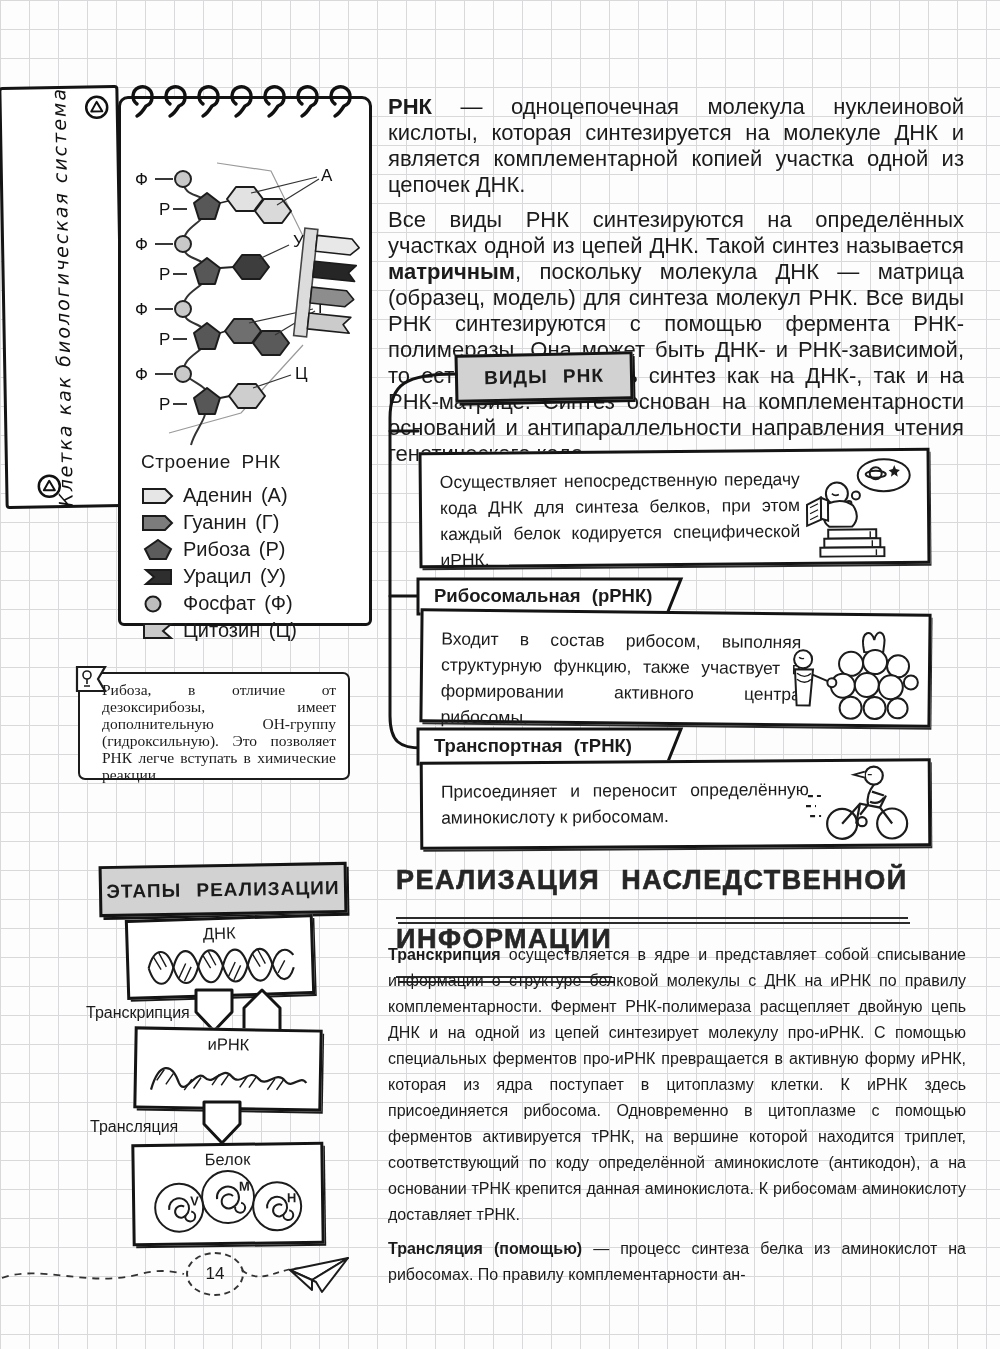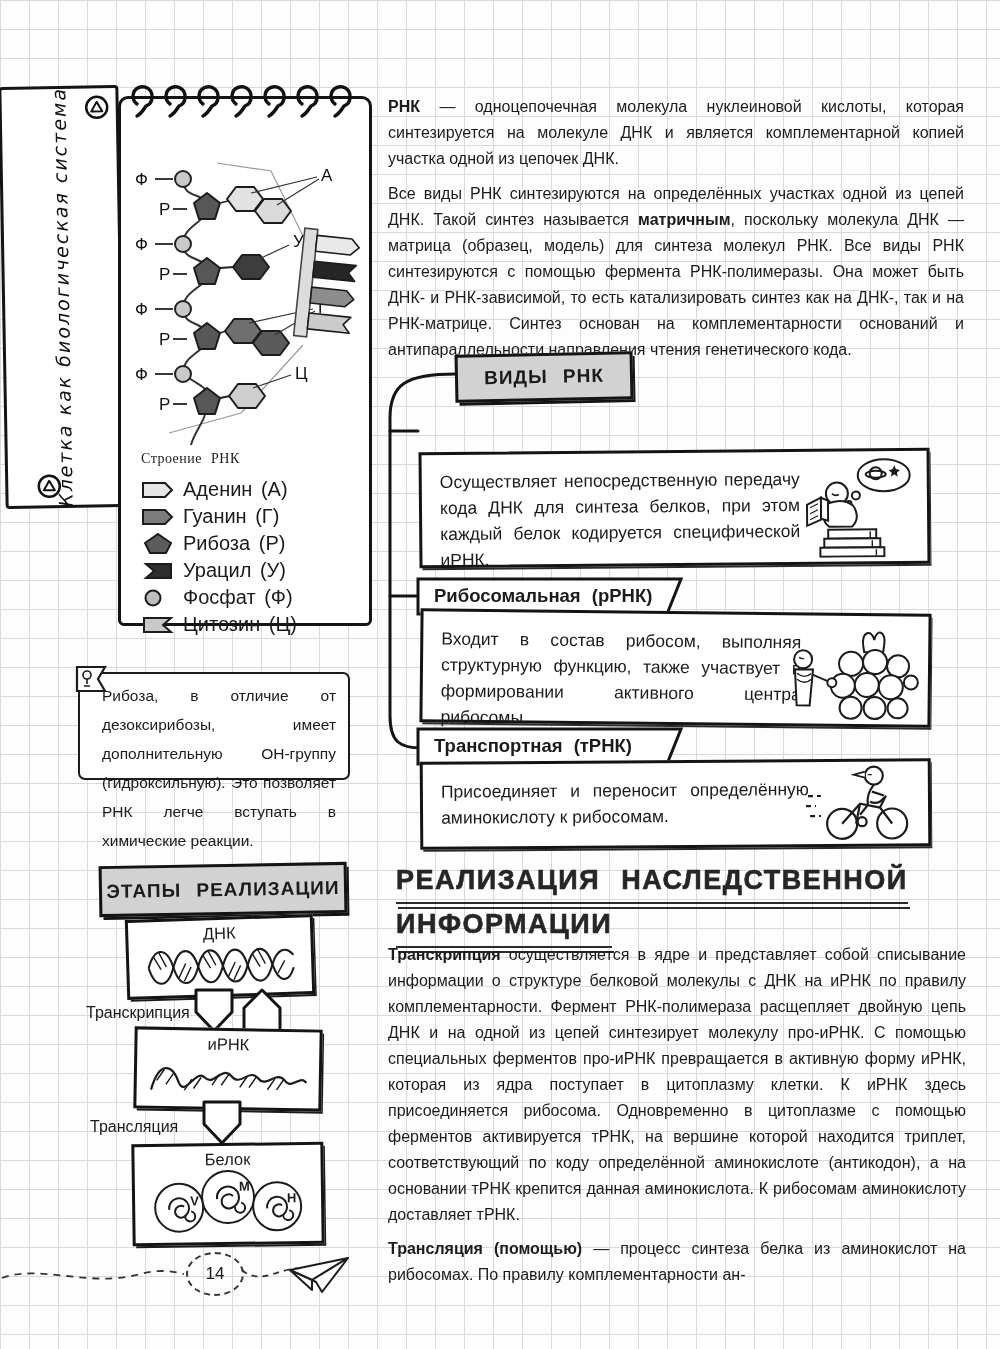--- a/index.html
+++ b/index.html
@@ -25,26 +25,26 @@
     transform:translate(-50%,-50%) rotate(180deg);
     font-family:"DejaVu Sans",sans-serif;color:#111;
   }
   .pin{position:absolute;width:26px;height:26px;}
   
   .notebook{
     left:118px;top:96px;width:248px;height:524px;background:#fff;
     border:3.5px solid #141414;border-radius:10px 10px 6px 6px;
   }
   .legend{position:absolute;left:20px;top:352px;width:215px;}
-  .legend-title{font-size:14px;margin-bottom:9px;letter-spacing:.5px;word-spacing:5px;font-family:Liberation Serif, serif;}
+  .legend-title{font-size:19px;margin-bottom:9px;letter-spacing:.5px;word-spacing:5px;}
   .legend-row{display:flex;align-items:center;height:27px;}
   .legend-row svg{flex:0 0 36px;}
   .legend-row .lab{font-size:20px;margin-left:6px;word-spacing:3px;}
   
-  .intro{left:388px;top:94px;width:576px;font-size:16px;line-height:26px;text-align:justify;}
+  .intro{left:388px;top:94px;width:576px;font-size:22px;line-height:26px;text-align:justify;}
   .intro p{margin:0 0 9px 0;}
   b{font-weight:bold;}
   
   .gray-head{
     background:#d2d2d2;border:3px solid #141414;display:flex;align-items:center;justify-content:center;
     font-weight:bold;font-size:19px;letter-spacing:1px;word-spacing:9px;
     box-shadow:3px 4px 0 -1px #141414;
   }
   
   .type-head{width:268px;height:39px;}
@@ -57,31 +57,31 @@
   }
   .type-box .txt{
     position:absolute;left:18px;top:14px;font-size:17.5px;line-height:26px;text-align:justify;
   }
   .type-box .pic{position:absolute;}
   
   .note-box{
     left:78px;top:672px;width:268px;height:104px;background:#fff;
     border:2.5px solid #1c1c1c;border-radius:7px;
   }
-  .note-box .txt{position:absolute;left:22px;top:7px;width:234px;font-size:15.5px;line-height:29px;text-align:justify;}
+  .note-box .txt{position:absolute;left:22px;top:7px;width:234px;font-size:15.5px;line-height:17px;text-align:justify;font-family:Liberation Serif, serif;}
   
   .flow-box{
     background:#fff;border:3px solid #141414;box-shadow:2.5px 3px 0 -1px #1a1a1a;
   }
   .flow-label{font-size:16.5px;text-align:center;margin-top:4px;}
   .side-label{font-size:16px;white-space:nowrap;}
   
   .stencil{font-weight:900;font-size:27px;letter-spacing:1.5px;word-spacing:12px;color:#262626;line-height:37px;
     -webkit-text-stroke:.6px #262626;}
-  .stencil-line{display:inline-block;padding-bottom:3px;border-bottom:2.5px solid #2b2b2b;position:relative;}
+  .stencil-line{display:inline-block;padding-bottom:18px;border-bottom:2.5px solid #2b2b2b;position:relative;}
   .stencil-line::after{content:"";position:absolute;left:2px;right:-2px;bottom:-6.5px;height:2px;background:#2b2b2b;}
   .real-text{left:388px;top:942px;width:578px;font-size:16px;line-height:26px;text-align:justify;}
   .real-text p{margin:0 0 8px 0;}
   
   .page-num{
     left:186px;top:1252px;width:54px;height:40px;border:2px dashed #333;border-radius:50%;
     display:flex;align-items:center;justify-content:center;font-size:17px;background:transparent;
   }
   svg{display:block;}
   text{font-family:"Liberation Sans",sans-serif;}

